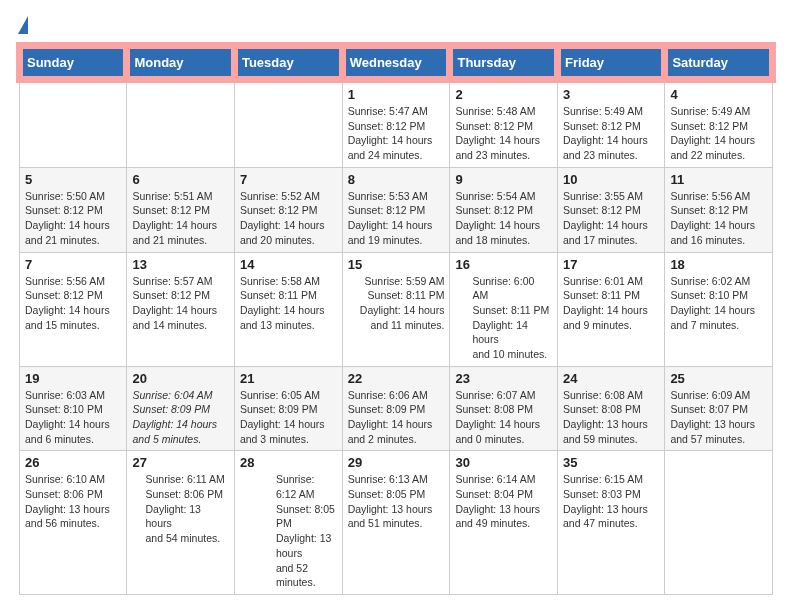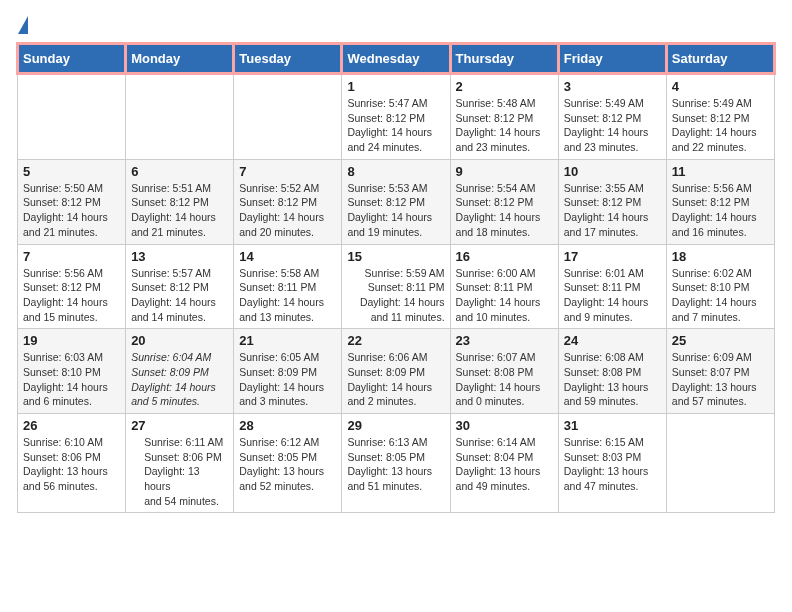--- a/index.html
+++ b/index.html
@@ -40,21 +40,21 @@
       margin-top: 8px;
       font-size: 11px;
     }
     .calendar th {
       background: #2e6db4;
       color: #fff;
       padding: 6px 4px;
       text-align: left;
       font-size: 13px;
       font-weight: 600;
-      border: 3px solid #fca5a5;
+      border: 7px solid #fca5a5;
     }
     .calendar td {
       border: 1px solid #ccc;
       vertical-align: top;
       padding: 4px 5px;
       width: 108px;
       min-height: 80px;
       background: #fff;
     }
     .calendar tr:nth-child(even) td {
@@ -237,21 +237,21 @@
         </td>
         <td>
           <span class="day-num">15</span>
           <div class="day-info" style="white-space: pre-line; text-align: right;">Sunrise: 5:59 AM
 Sunset: 8:11 PM
 Daylight: 14 hours
 and 11 minutes.</div>
         </td>
         <td>
           <span class="day-num">16</span>
-          <div class="day-info" style="white-space: pre-line;">Sunrise: 6:00 AM
+          <div class="day-info" style="white-space: pre-line; margin-left: 17px;">Sunrise: 6:00 AM
 Sunset: 8:11 PM
 Daylight: 14 hours
 and 10 minutes.</div>
         </td>
         <td>
           <span class="day-num">17</span>
           <div class="day-info" style="white-space: pre-line;">Sunrise: 6:01 AM
 Sunset: 8:11 PM
 Daylight: 14 hours
 and 9 minutes.</div>
@@ -325,41 +325,41 @@
         </td>
         <td>
           <span class="day-num">27</span>
           <div class="day-info" style="white-space: pre-line; margin-left: 13px;">Sunrise: 6:11 AM
 Sunset: 8:06 PM
 Daylight: 13 hours
 and 54 minutes.</div>
         </td>
         <td>
           <span class="day-num">28</span>
-          <div class="day-info" style="white-space: pre-line;">Sunrise: 6:12 AM
+          <div class="day-info" style="white-space: pre-line; margin-left: 36px;">Sunrise: 6:12 AM
 Sunset: 8:05 PM
 Daylight: 13 hours
 and 52 minutes.</div>
         </td>
         <td>
           <span class="day-num">29</span>
           <div class="day-info" style="white-space: pre-line;">Sunrise: 6:13 AM
 Sunset: 8:05 PM
 Daylight: 13 hours
 and 51 minutes.</div>
         </td>
         <td>
           <span class="day-num">30</span>
           <div class="day-info" style="white-space: pre-line;">Sunrise: 6:14 AM
 Sunset: 8:04 PM
 Daylight: 13 hours
 and 49 minutes.</div>
         </td>
         <td>
-          <span class="day-num">31</span>
+          <span class="day-num">35</span>
           <div class="day-info" style="white-space: pre-line;">Sunrise: 6:15 AM
 Sunset: 8:03 PM
 Daylight: 13 hours
 and 47 minutes.</div>
         </td>
         <td class="empty-cell"></td>
       </tr>
     </tbody>
 </table>
 

